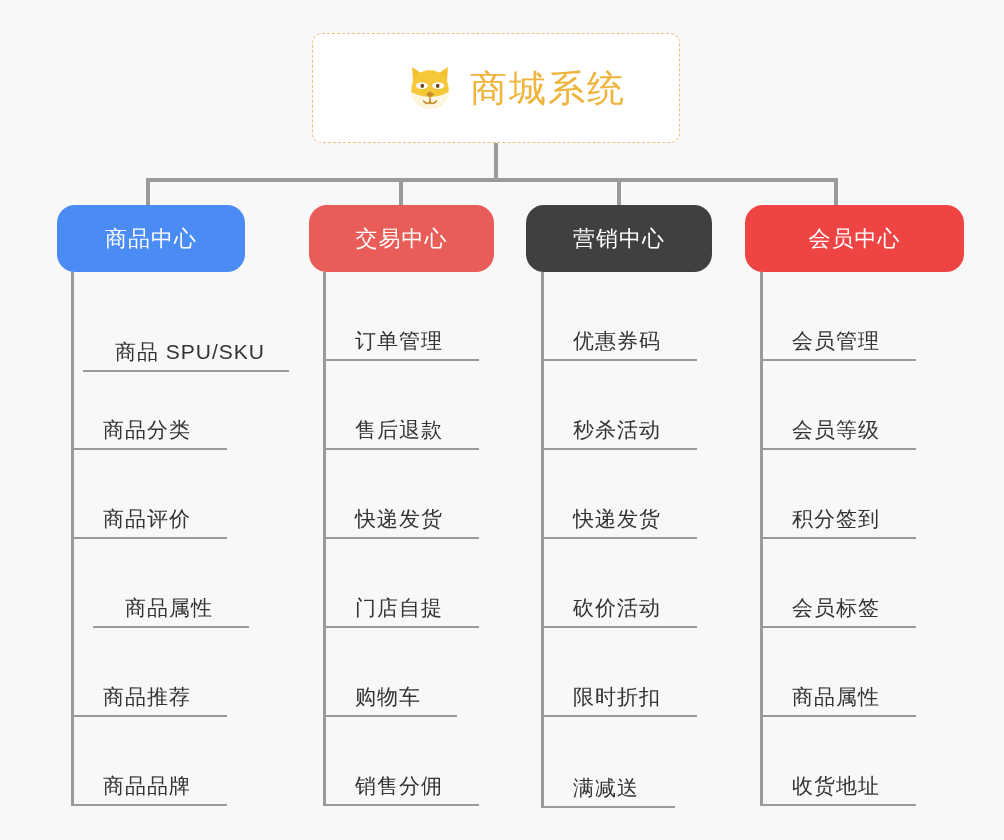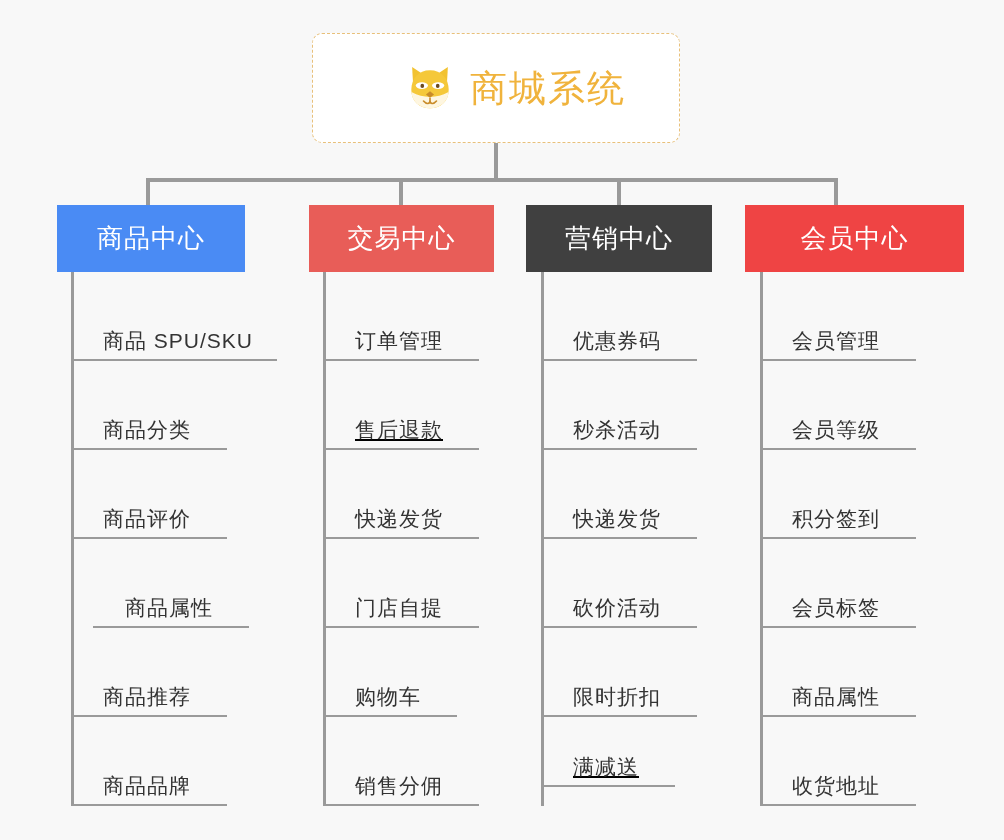--- a/index.html
+++ b/index.html
@@ -29,23 +29,23 @@
   }
 
   
   .conn{position:absolute;background:#9a9a9a;}
   .v{width:4px;}
   .h{height:4px;}
 
   
   .cat-box{
     position:absolute;top:205px;height:67px;
-    border-radius:0;
+    border-radius:18px;
     display:flex;align-items:center;justify-content:center;
-    color:#ffffff;font-size:26px;letter-spacing:1px;
+    color:#ffffff;font-size:22px;letter-spacing:1px;
     white-space:nowrap;
     box-sizing:border-box;
   }
 
   
   .leaf-col{position:absolute;top:272px;}
   .spine{position:absolute;left:0;top:0;width:3px;background:#9a9a9a;}
   .leaf-item{
     position:absolute;left:0;
     height:89px;
@@ -97,21 +97,21 @@
   </div>
   <div class="cat-box" style="left:526px;width:186px;background:#404040;">
     <span>营销中心</span>
   </div>
   <div class="cat-box" style="left:745px;width:219px;background:#ef4444;">
     <span>会员中心</span>
   </div>
 
   <div class="leaf-col" style="left:71px;">
     <div class="spine" style="height:534px;"></div>
-    <div class="leaf-item" style="top:0px;width:206px;">
+    <div class="leaf-item" style="top:11px;width:206px;margin-left:12px;">
       <span>商品 SPU/SKU</span>
       </div>
     <div class="leaf-item" style="top:89px;width:156px;">
       <span>商品分类</span>
       </div>
     <div class="leaf-item" style="top:178px;width:156px;">
       <span>商品评价</span>
       </div>
     <div class="leaf-item" style="top:267px;width:156px;margin-left:22px;">
       <span>商品属性</span>
@@ -122,21 +122,21 @@
     <div class="leaf-item" style="top:445px;width:156px;">
       <span>商品品牌</span>
       </div>
   </div>
 
   <div class="leaf-col" style="left:323px;">
     <div class="spine" style="height:534px;"></div>
     <div class="leaf-item" style="top:0px;width:156px;">
       <span>订单管理</span>
       </div>
-    <div class="leaf-item" style="top:89px;width:156px;text-decoration:underline;">
+    <div class="leaf-item" style="top:89px;width:156px;">
       <span>售后退款</span>
       </div>
     <div class="leaf-item" style="top:178px;width:156px;">
       <span>快递发货</span>
       </div>
     <div class="leaf-item" style="top:267px;width:156px;">
       <span>门店自提</span>
       </div>
     <div class="leaf-item" style="top:356px;width:134px;">
       <span>购物车</span>
@@ -156,21 +156,21 @@
       </div>
     <div class="leaf-item" style="top:178px;width:156px;">
       <span>快递发货</span>
       </div>
     <div class="leaf-item" style="top:267px;width:156px;">
       <span>砍价活动</span>
       </div>
     <div class="leaf-item" style="top:356px;width:156px;">
       <span>限时折扣</span>
       </div>
-    <div class="leaf-item" style="top:426px;width:134px;text-decoration:underline;">
+    <div class="leaf-item" style="top:447px;width:134px;">
       <span>满减送</span>
       </div>
   </div>
 
   <div class="leaf-col" style="left:760px;">
     <div class="spine" style="height:534px;"></div>
     <div class="leaf-item" style="top:0px;width:156px;">
       <span>会员管理</span>
       </div>
     <div class="leaf-item" style="top:89px;width:156px;">

